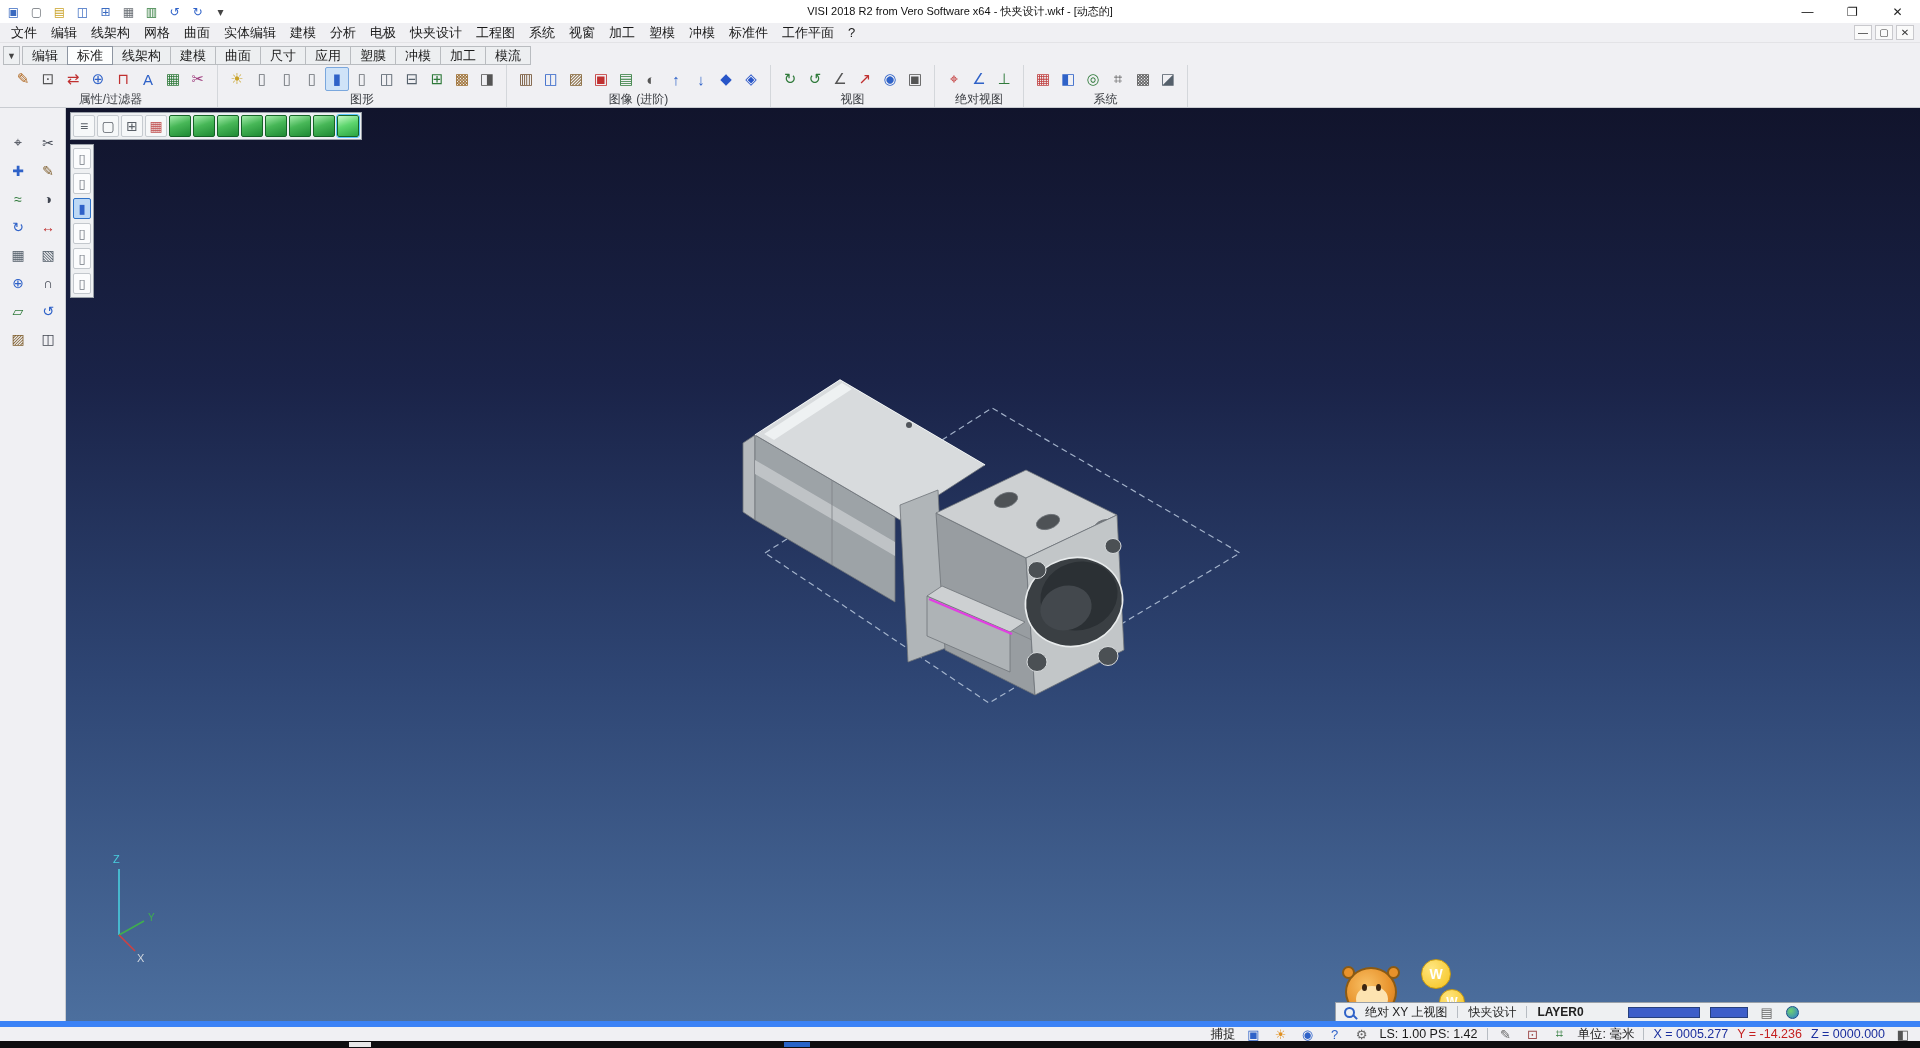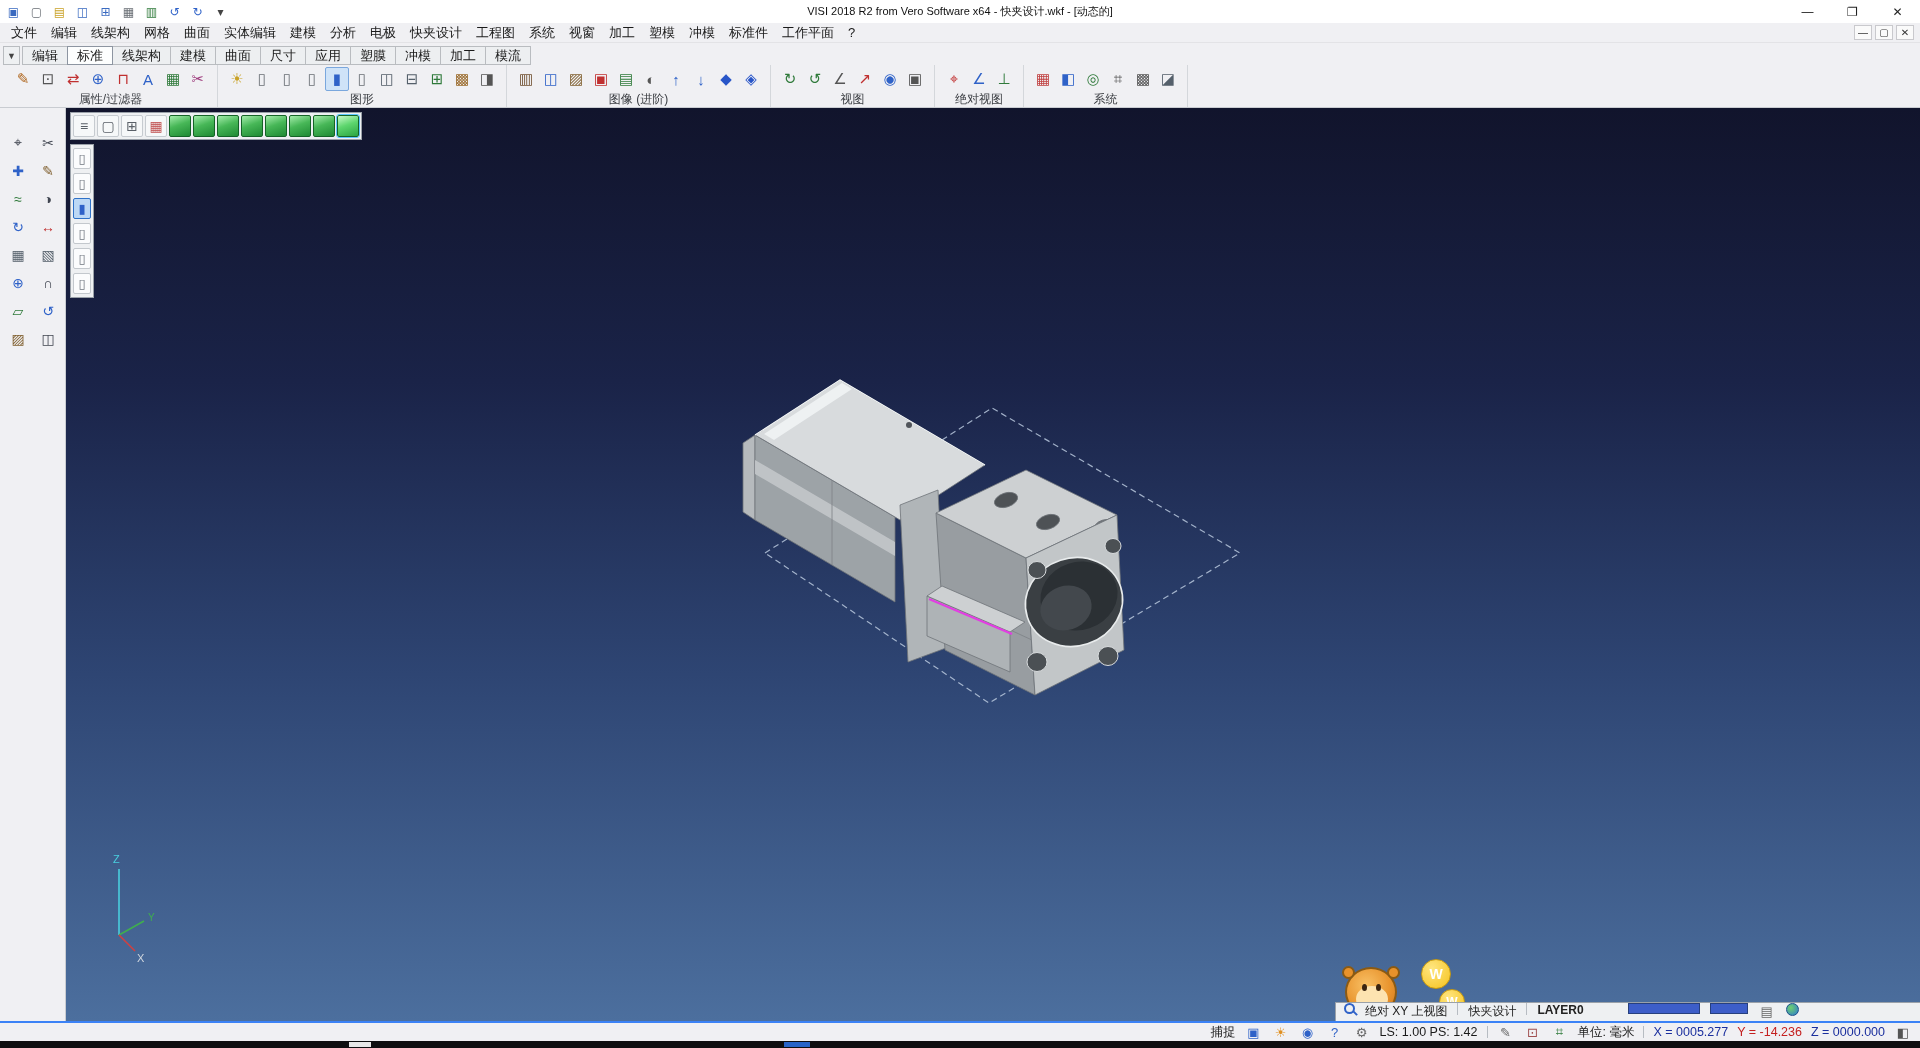--- a/index.html
+++ b/index.html
@@ -49,21 +49,21 @@
   .vb-icon.cube.active { background:linear-gradient(160deg,#c8fac9 0%,#5ed66e 45%,#2aa542 100%); outline:1px solid #5ec8ff; }
 
   .clipstrip { position:absolute; top:36px; left:4px; display:flex; flex-direction:column; gap:4px; background:#eef0f2; border:1px solid #9aa1a9; padding:3px 2px; }
   .cs-icon { width:18px; height:21px; display:flex; align-items:center; justify-content:center; font-size:13px; color:#707780; background:#fbfcfd; border:1px solid #c3c8cd; border-radius:2px; }
   .cs-icon.active { background:#bcd8f5; border-color:#2f72c8; color:#2f62c8; }
 
   .model { position:absolute; left:614px; top:242px; }
   .triad { position:absolute; left:38px; bottom:58px; }
 
   
-  .vp-status { position:absolute; right:0; bottom:0; width:585px; height:19px; display:flex; gap:10px; background:#eef0f2; border-top:1px solid #9aa1a9; border-left:1px solid #9aa1a9; padding:0 8px; font-size:12px; color:#222; }
+  .vp-status { position:absolute; right:0; bottom:0; width:585px; height:19px; display:flex; align-items:center; gap:10px; background:#eef0f2; border-top:1px solid #9aa1a9; border-left:1px solid #9aa1a9; padding:0 8px; font-size:12px; color:#222; }
   .sep { width:1px; height:12px; background:#b7bcc2; }
   .layer { font-weight:bold; }
   .meter { height:11px; background:#3d5ec9; border:1px solid #27407e; }
   .meter.long { width:72px; margin-left:34px; }
   .meter.short { width:38px; }
   .search-icon { width:11px; height:11px; border:2px solid #2f62c8; border-radius:50%; position:relative; flex:0 0 auto; }
   .search-icon::after { content:""; position:absolute; width:6px; height:2px; background:#2f62c8; transform:rotate(45deg); right:-5px; bottom:-2px; }
   .globe { width:13px; height:13px; border-radius:50%; background:radial-gradient(circle at 35% 35%, #6fd06f, #2a7ad0); border:1px solid #1b4f8a; }
 
   
@@ -73,21 +73,21 @@
   .ear { position:absolute; width:13px; height:13px; border-radius:50%; background:#e8922b; border:2px solid #8a5a14; top:-3px; }
   .ear.l { left:-5px; } .ear.r { right:-5px; }
   .mface { position:absolute; left:9px; top:17px; width:32px; height:26px; border-radius:50%; background:#fde3b0; }
   .eye { position:absolute; width:5px; height:7px; border-radius:50%; background:#3a2410; top:15px; }
   .eye.l { left:15px; } .eye.r { left:29px; }
   .wowball { position:absolute; border-radius:50%; background:radial-gradient(circle at 35% 30%, #ffe680, #f5c21d); border:1px solid #c89a10; color:#fff; font-weight:bold; display:flex; align-items:center; justify-content:center; }
   .wb1 { left:76px; top:0; width:30px; height:30px; font-size:14px; }
   .wb2 { left:94px; top:30px; width:26px; height:26px; font-size:12px; }
 
   
-  .statusbar { height:20px; background:#f0f0f3; border-top:2px solid #3b82f6; display:flex; align-items:center; gap:9px; padding:0 8px; font-size:12.5px; flex:0 0 auto; }
+  .statusbar { height:20px; background:#f0f0f3; border-top:6px solid #3b82f6; display:flex; align-items:center; gap:9px; padding:0 8px; font-size:12.5px; flex:0 0 auto; }
   .sb-spacer { flex:1; }
   .sb-icon { width:18px; height:16px; display:flex; align-items:center; justify-content:center; font-size:13px; }
   .cx,.cz { color:#1b2f9e; } .cy { color:#c42020; }
 
   
   .taskbar { height:7px; background:#0e0e10; position:relative; flex:0 0 auto; }
   .tseg-white { position:absolute; left:349px; top:1px; width:22px; height:5px; background:#e8e8e8; }
   .tseg-blue { position:absolute; left:784px; top:1px; width:26px; height:5px; background:#2864c8; }
 </style>
 </head>

